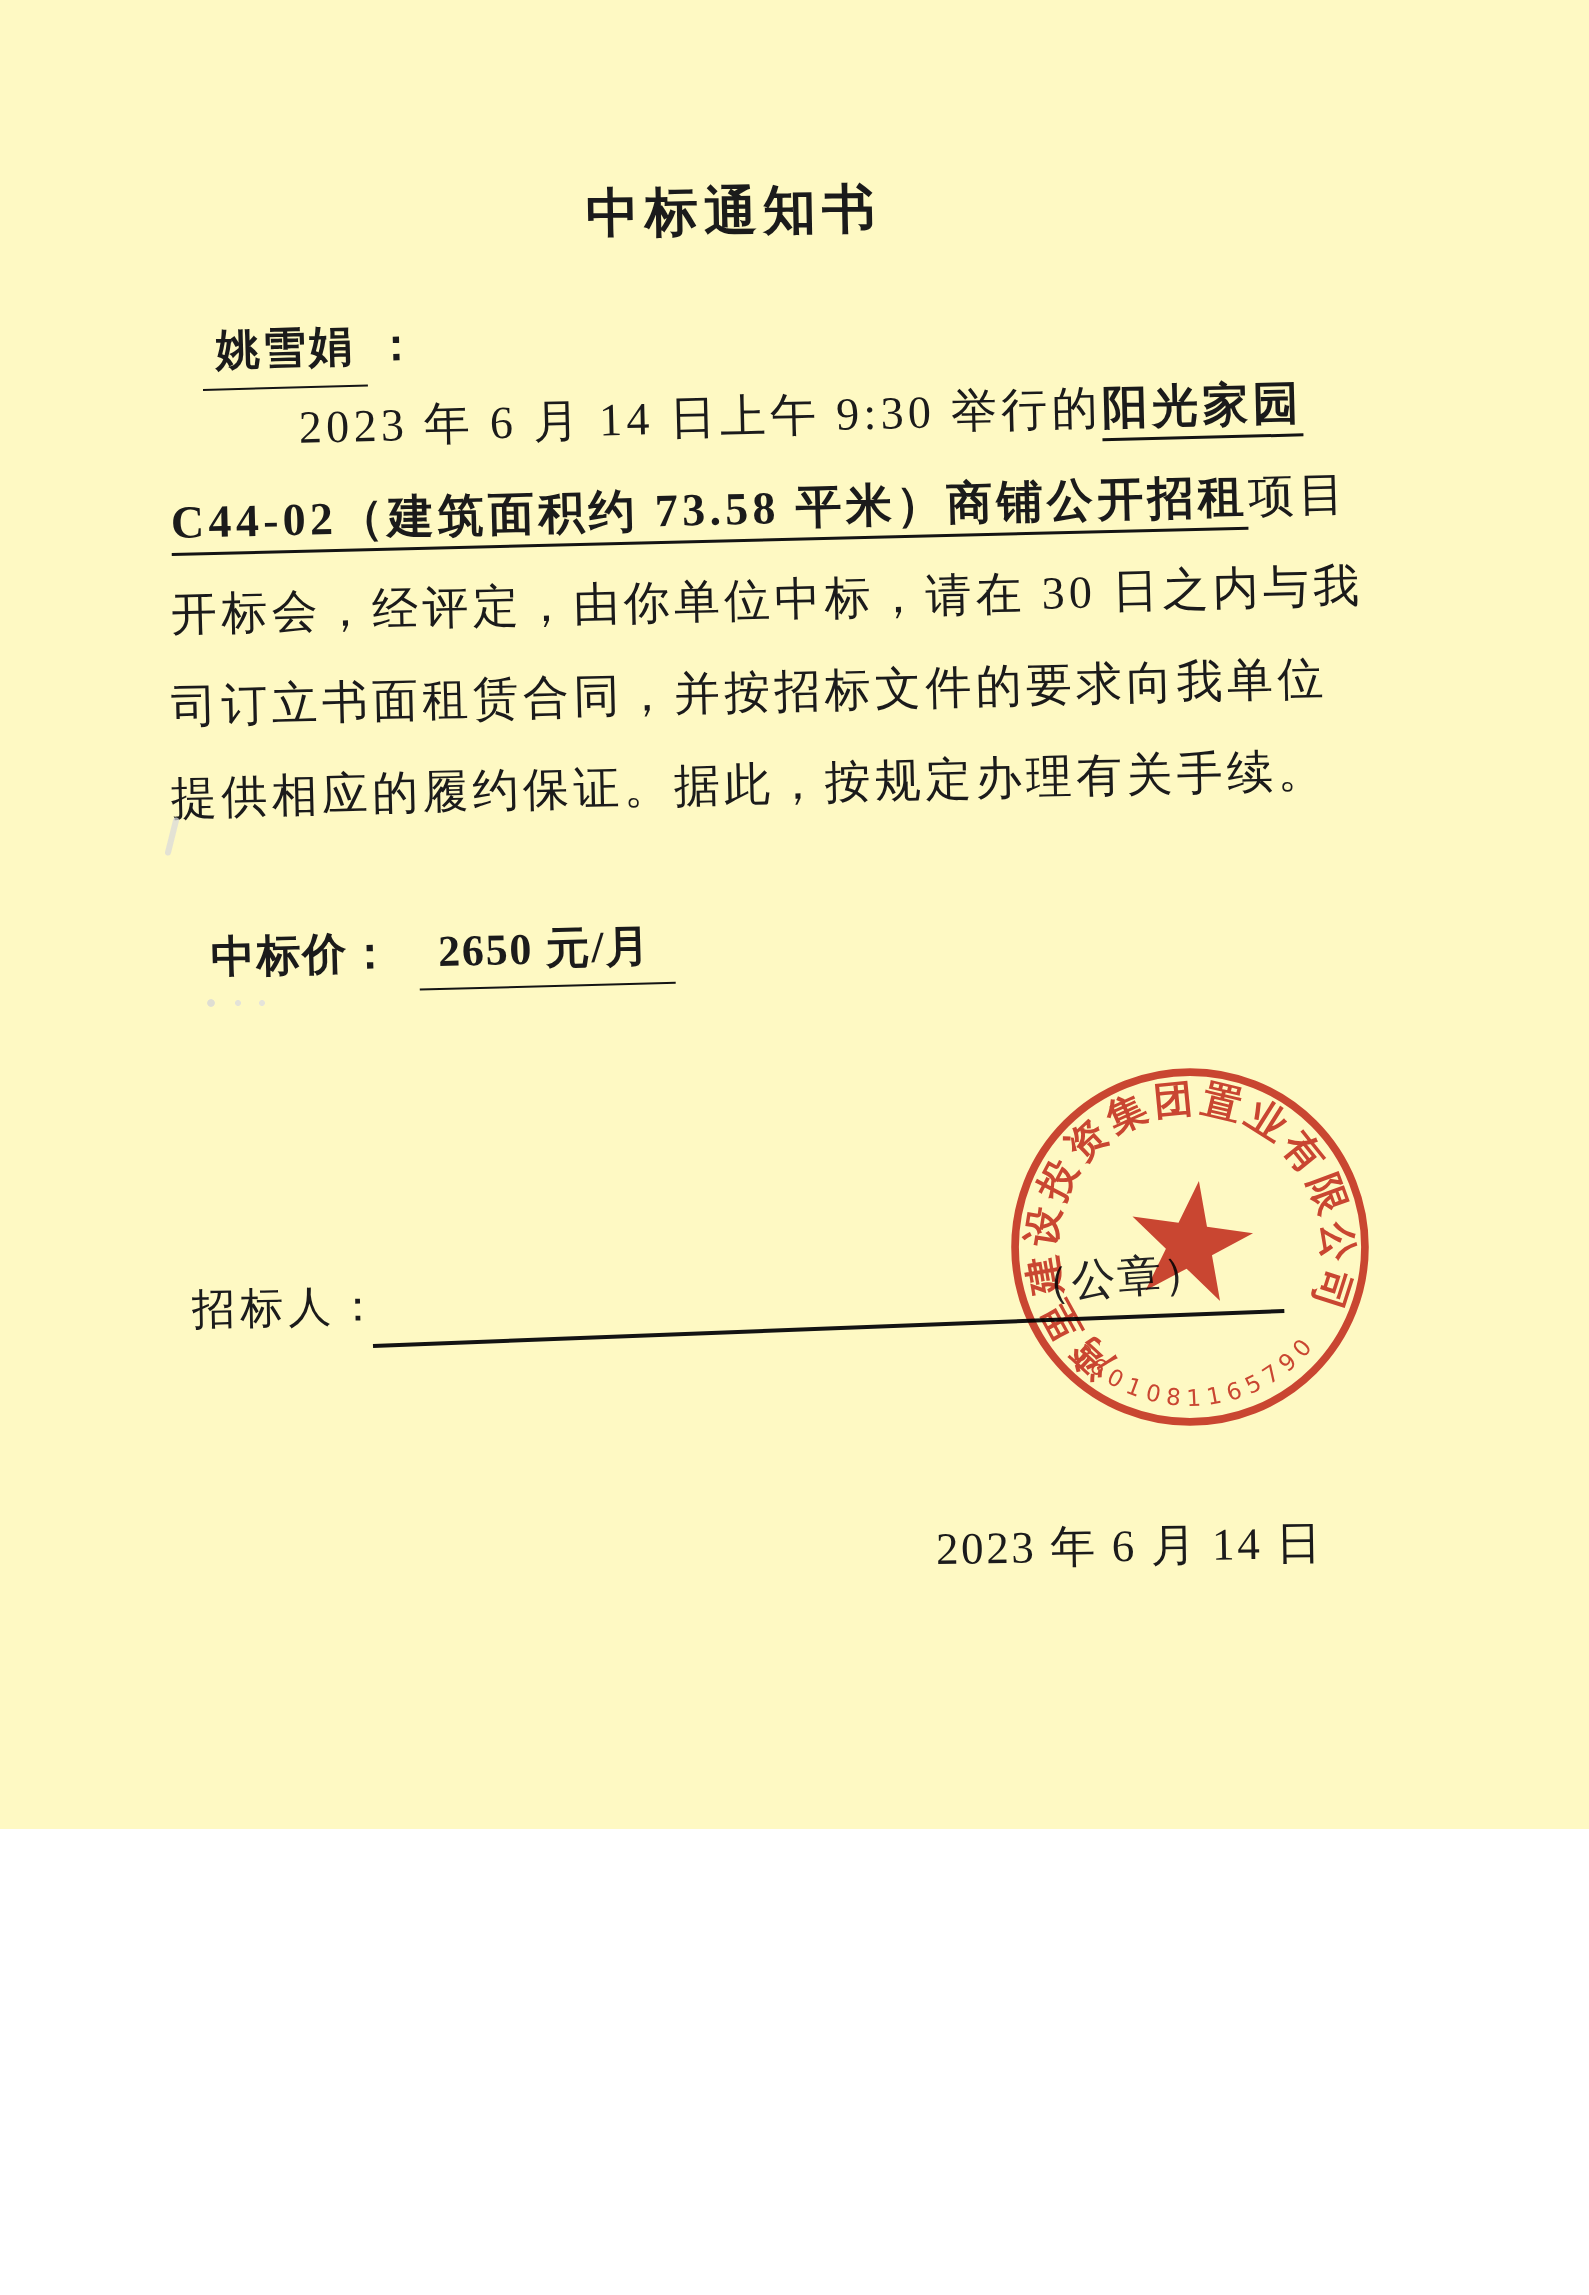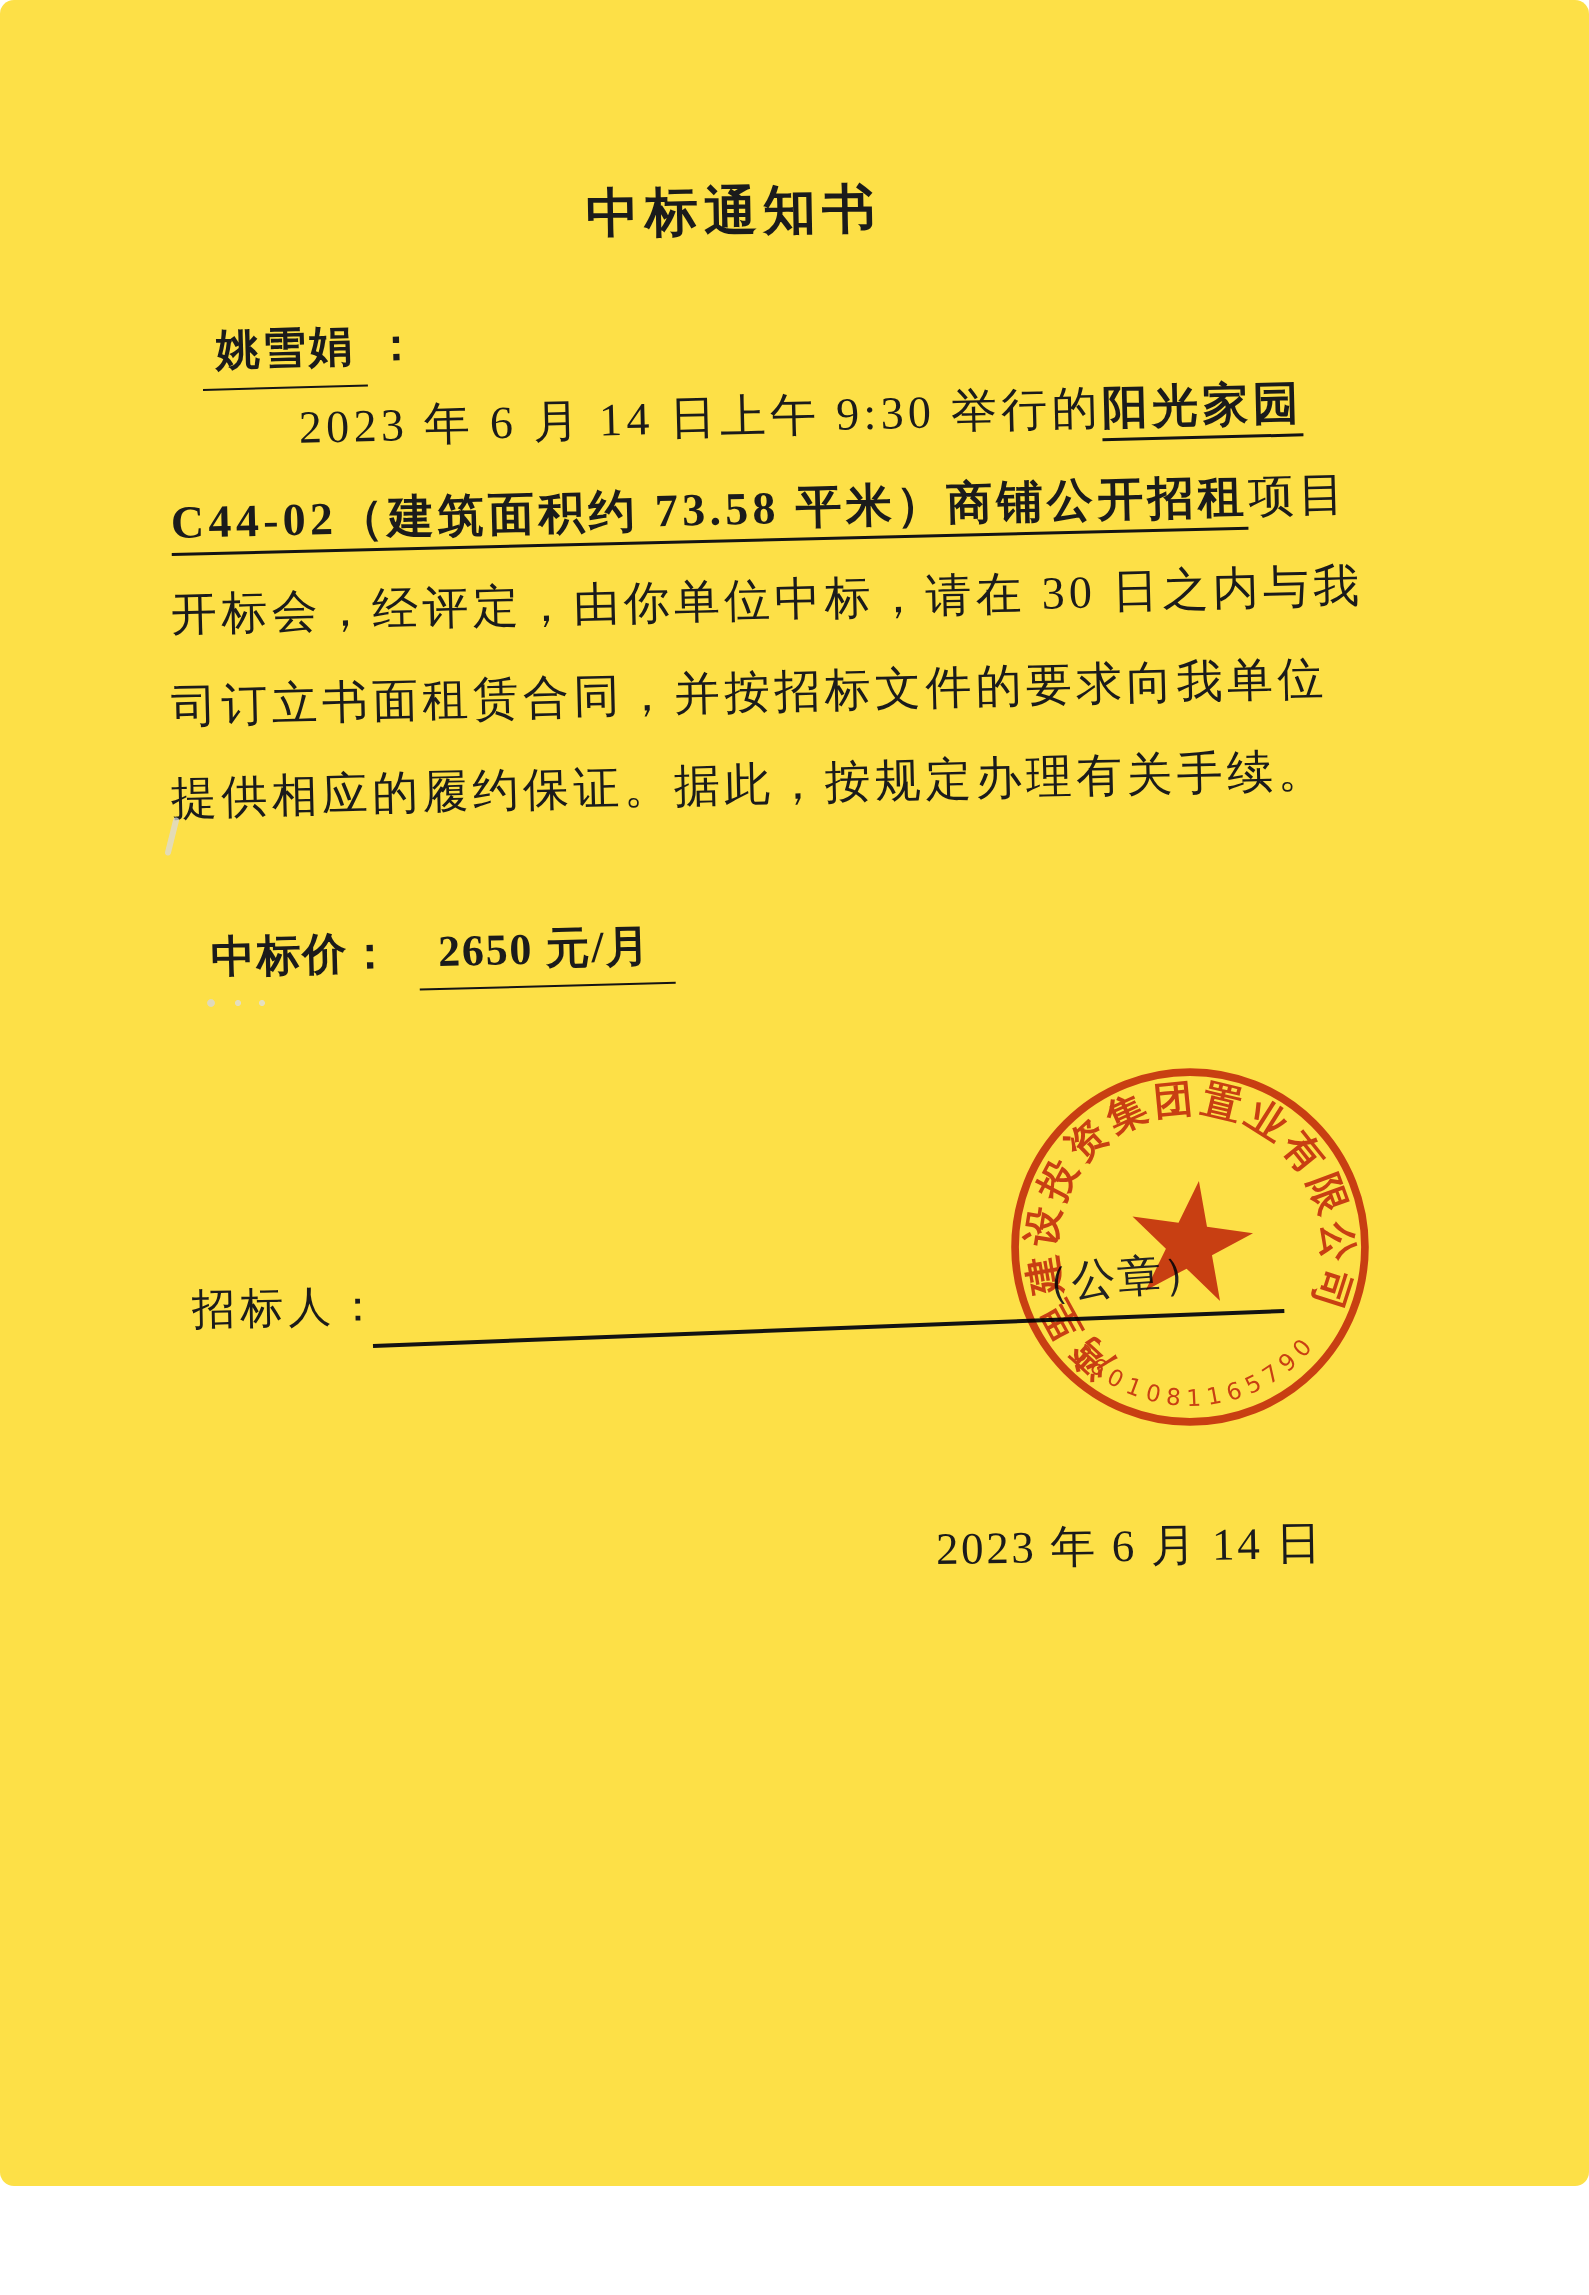--- a/index.html
+++ b/index.html
@@ -1,20 +1,19 @@
 <!DOCTYPE html>
 <html style="font-size:13.6px"><head>
 <meta charset="utf-8">
 <style>
   html,body{margin:0;padding:0;background:#ffffff;}
   .page{
-    position:relative;width:1589px;height:2186px;overflow:hidden;
-    background:#fde047;color:#1b1b1b;
+    position:relative;width:1589px;height:1829px;overflow:hidden;
+    background:#fef9c3;color:#1b1b1b;
     font-family:"Liberation Serif","DejaVu Serif",serif;
-    border-radius:14px;
   }
   
   .title{
     position:absolute;left:550px;top:176px;width:367px;margin:0;
     font-size:53px;font-weight:700;letter-spacing:6px;text-align:center;
     transform:rotate(-1deg);
   }
   
   .recipient{
     position:absolute;left:203px;top:321px;font-size:44px;font-weight:700;

